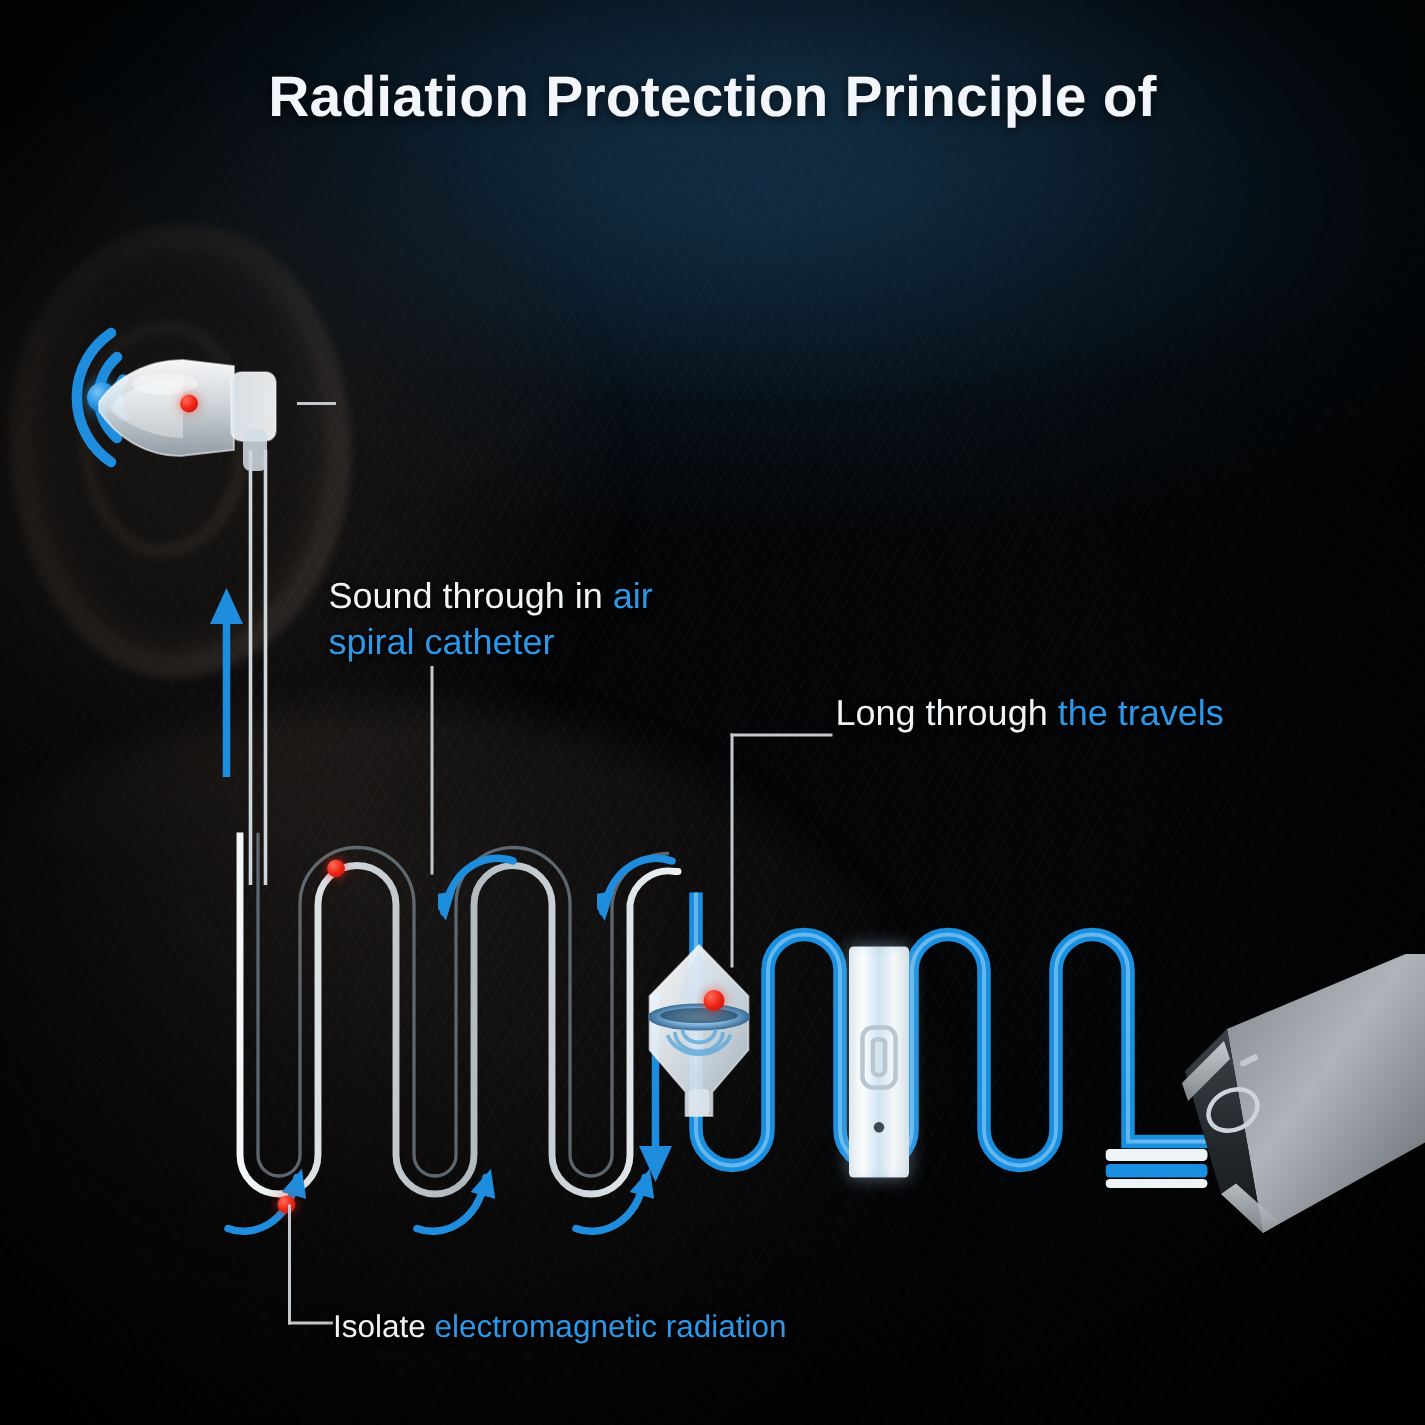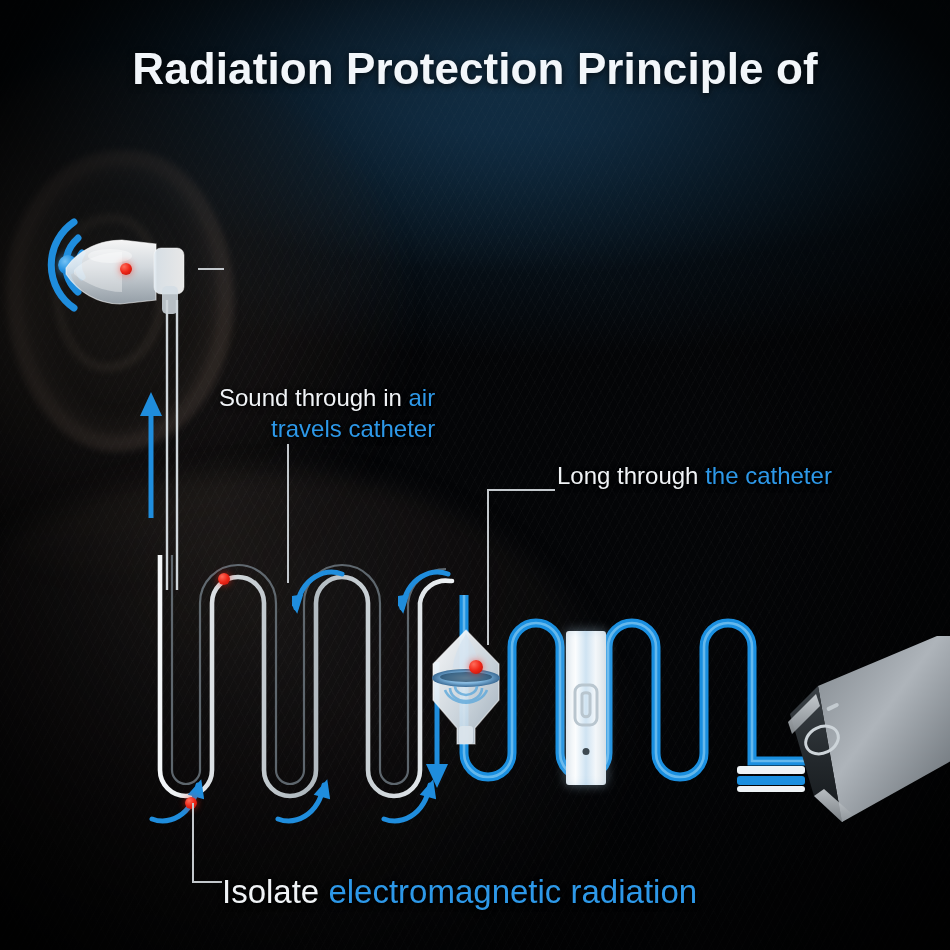--- a/index.html
+++ b/index.html
@@ -77,43 +77,43 @@
     border: 9px solid rgba(126,108,94,0.20);
     filter: blur(3px);
   }
 
   
   .title {
     position: absolute;
     left: 0; right: 0; top: 42px;
     text-align: center;
     color: #f2f6fa;
-    font-size: 44px;
+    font-size: 38px;
     font-weight: bold;
     line-height: 1.22;
     letter-spacing: .1px;
     text-shadow: 0 2px 7px rgba(0,0,0,.72);
     padding: 0 90px;
   }
 
   
   .callout {
     position: absolute;
     color: #f0f3f6;
     font-size: 24px;
     line-height: 1.30;
     text-shadow: 0 2px 6px rgba(0,0,0,.92), 0 0 2px rgba(0,0,0,.9);
     white-space: nowrap;
   }
-  .hl { color: #2d98e8; text-align: right; }
+  .hl { color: #2d98e8; }
 
   #callout-earplug { left: 221px; top: 249px; }
   #callout-air     { left: 219px; top: 382px; }
   #callout-speaker { left: 557px; top: 460px; }
-  #callout-isolate { left: 222px; top: 871px; font-size: 33px; }
+  #callout-isolate { left: 222px; top: 871px; font-size: 21px; }
 
   
   .leader { position: absolute; background: #c3c8cc; }
   .leader.v { width: 2px; }
   .leader.h { height: 2px; }
   #leader-earplug { left: 198px; top: 268px; width: 26px; }
   #leader-air-v   { left: 287px; top: 444px; height: 139px; }
   #leader-spk-v   { left: 487px; top: 489px; height: 156px; }
   #leader-spk-h   { left: 487px; top: 489px; width: 68px; }
   #leader-iso-v   { left: 192px; top: 803px; height: 80px; }
@@ -392,24 +392,24 @@
     <rect x="0" y="14" width="68" height="9" rx="3" fill="#1a8fe0"></rect>
     <rect x="0" y="24" width="68" height="6" rx="3" fill="#eef3f6"></rect>
   </svg>
 
   <div class="leader v" id="leader-iso-v"></div>
   <div class="leader h" id="leader-iso-h"></div>
 
 
   <div class="callout" id="callout-air">
     <div><span>Sound through in </span><span class="hl">air</span></div>
-    <div class="hl">travels catheter</div>
+    <div class="hl">spiral catheter</div>
   </div>
 
   <div class="callout" id="callout-speaker">
-    <div><span>Long through </span><span class="hl">the catheter</span></div>
+    <div><span>Long through </span><span class="hl">the travels</span></div>
   </div>
 
   <div class="callout" id="callout-isolate">
     <div><span>Isolate </span><span class="hl">electromagnetic radiation</span></div>
   </div>
 
 </div>
 
 </body></html>

